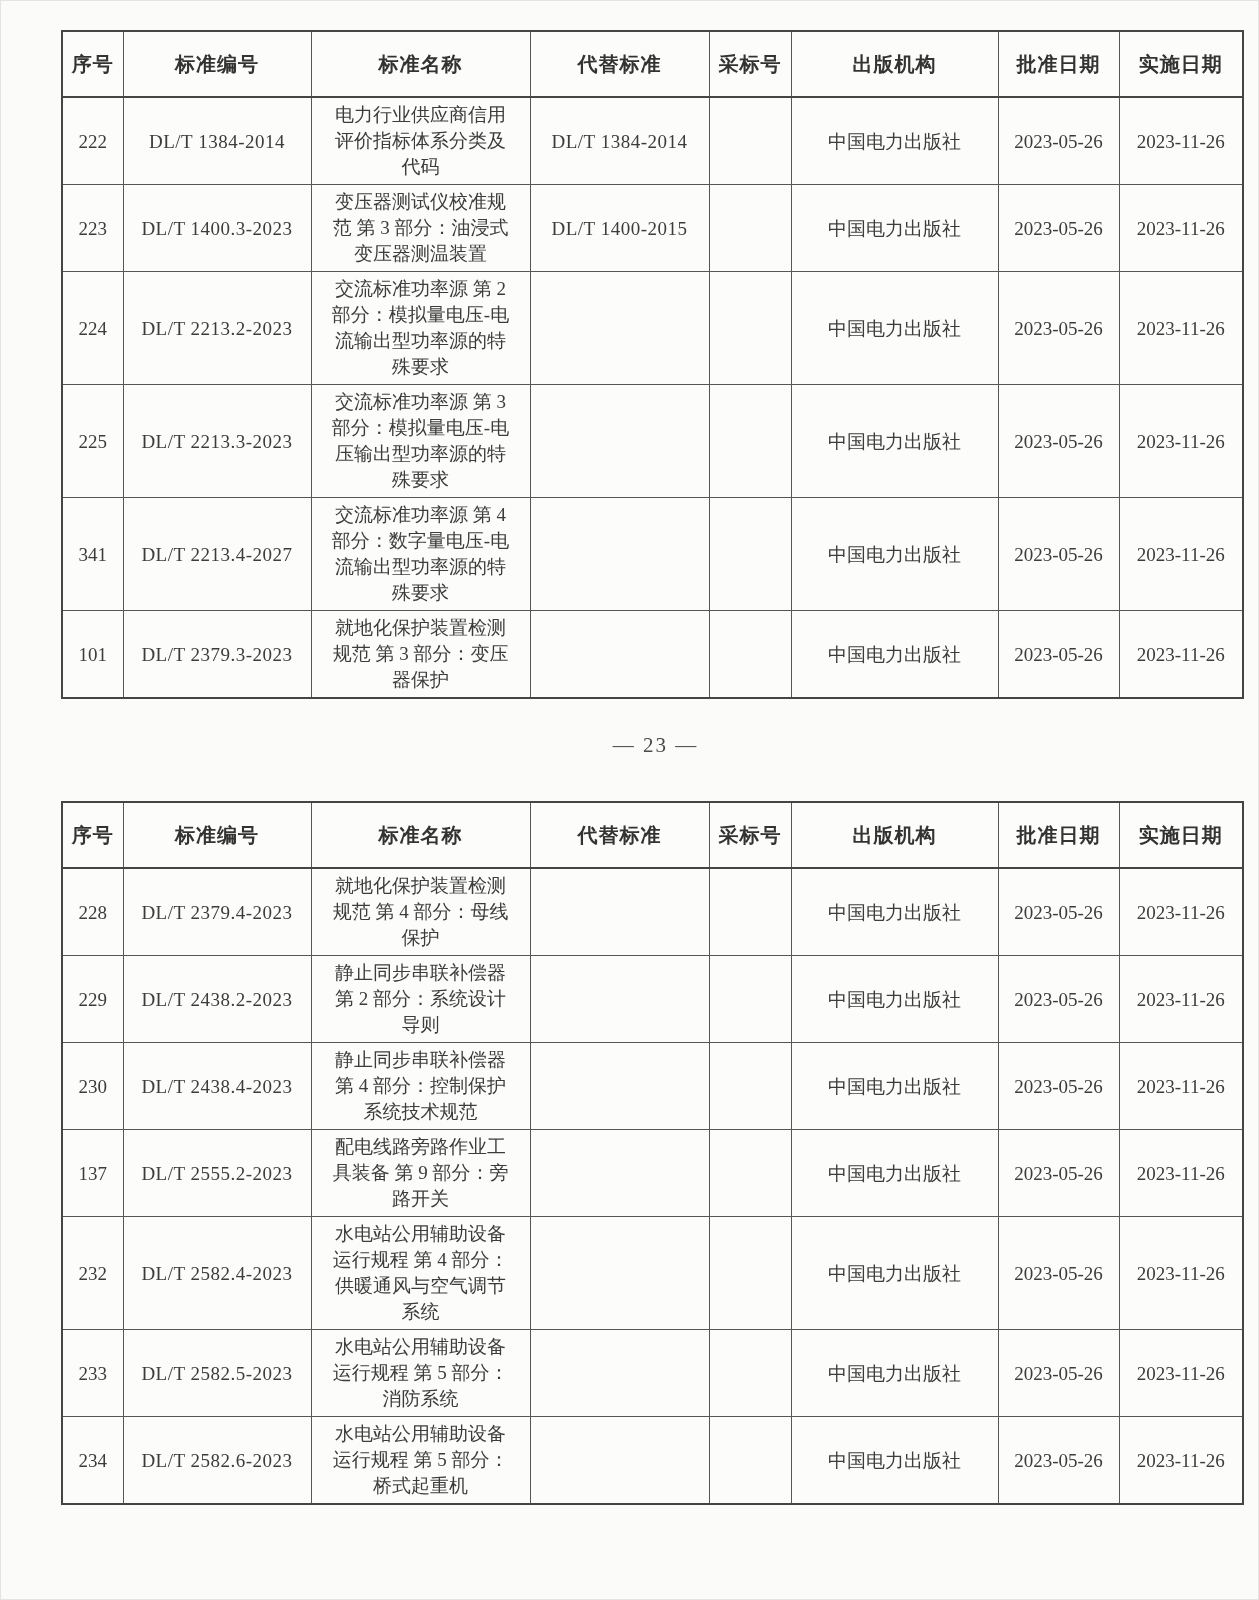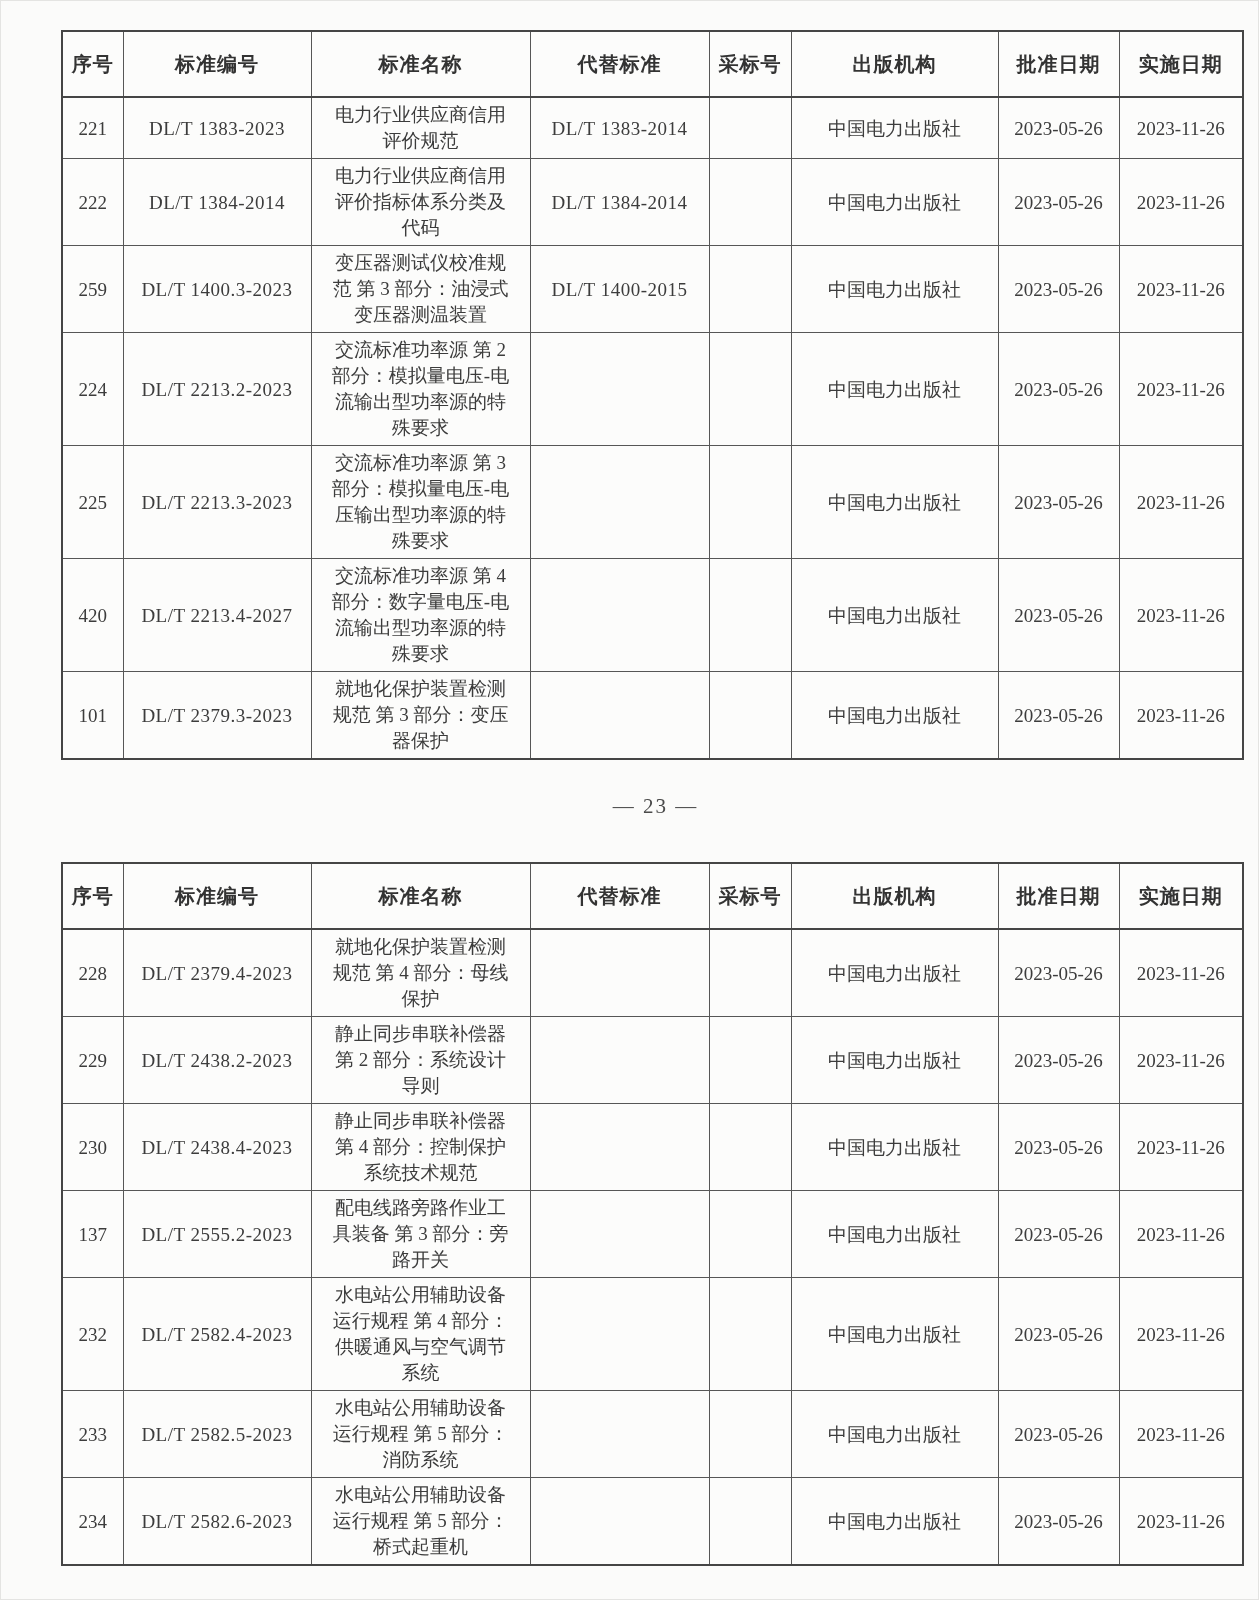--- a/index.html
+++ b/index.html
@@ -114,41 +114,31 @@
             <th>标准名称</th>
             <th>代替标准</th>
             <th>采标号</th>
             <th>出版机构</th>
             <th>批准日期</th>
             <th>实施日期</th>
           </tr>
         </thead>
         <tbody>
           <tr>
-            <td class="cell-index">221</td>
-            <td class="cell-standard-number">DL/T 1383-2023</td>
-            <td class="cell-standard-name">电力行业供应商信用评价规范</td>
-            <td class="cell-replaced-standard">DL/T 1383-2014</td>
-            <td class="cell-adoption-number"></td>
-            <td class="cell-publisher">中国电力出版社</td>
-            <td class="cell-approval-date">2023-05-26</td>
-            <td class="cell-implementation-date">2023-11-26</td>
-          </tr>
-          <tr>
             <td class="cell-index">222</td>
             <td class="cell-standard-number">DL/T 1384-2014</td>
             <td class="cell-standard-name">电力行业供应商信用评价指标体系分类及代码</td>
             <td class="cell-replaced-standard">DL/T 1384-2014</td>
             <td class="cell-adoption-number"></td>
             <td class="cell-publisher">中国电力出版社</td>
             <td class="cell-approval-date">2023-05-26</td>
             <td class="cell-implementation-date">2023-11-26</td>
           </tr>
           <tr>
-            <td class="cell-index">259</td>
+            <td class="cell-index">223</td>
             <td class="cell-standard-number">DL/T 1400.3-2023</td>
             <td class="cell-standard-name">变压器测试仪校准规范 第 3 部分：油浸式变压器测温装置</td>
             <td class="cell-replaced-standard">DL/T 1400-2015</td>
             <td class="cell-adoption-number"></td>
             <td class="cell-publisher">中国电力出版社</td>
             <td class="cell-approval-date">2023-05-26</td>
             <td class="cell-implementation-date">2023-11-26</td>
           </tr>
           <tr>
             <td class="cell-index">224</td>
@@ -164,21 +154,21 @@
             <td class="cell-index">225</td>
             <td class="cell-standard-number">DL/T 2213.3-2023</td>
             <td class="cell-standard-name">交流标准功率源 第 3 部分：模拟量电压-电压输出型功率源的特殊要求</td>
             <td class="cell-replaced-standard"></td>
             <td class="cell-adoption-number"></td>
             <td class="cell-publisher">中国电力出版社</td>
             <td class="cell-approval-date">2023-05-26</td>
             <td class="cell-implementation-date">2023-11-26</td>
           </tr>
           <tr>
-            <td class="cell-index">420</td>
+            <td class="cell-index">341</td>
             <td class="cell-standard-number">DL/T 2213.4-2027</td>
             <td class="cell-standard-name">交流标准功率源 第 4 部分：数字量电压-电流输出型功率源的特殊要求</td>
             <td class="cell-replaced-standard"></td>
             <td class="cell-adoption-number"></td>
             <td class="cell-publisher">中国电力出版社</td>
             <td class="cell-approval-date">2023-05-26</td>
             <td class="cell-implementation-date">2023-11-26</td>
           </tr>
           <tr>
             <td class="cell-index">101</td>
@@ -246,21 +236,21 @@
             <td class="cell-standard-name">静止同步串联补偿器 第 4 部分：控制保护系统技术规范</td>
             <td class="cell-replaced-standard"></td>
             <td class="cell-adoption-number"></td>
             <td class="cell-publisher">中国电力出版社</td>
             <td class="cell-approval-date">2023-05-26</td>
             <td class="cell-implementation-date">2023-11-26</td>
           </tr>
           <tr>
             <td class="cell-index">137</td>
             <td class="cell-standard-number">DL/T 2555.2-2023</td>
-            <td class="cell-standard-name">配电线路旁路作业工具装备 第 3 部分：旁路开关</td>
+            <td class="cell-standard-name">配电线路旁路作业工具装备 第 9 部分：旁路开关</td>
             <td class="cell-replaced-standard"></td>
             <td class="cell-adoption-number"></td>
             <td class="cell-publisher">中国电力出版社</td>
             <td class="cell-approval-date">2023-05-26</td>
             <td class="cell-implementation-date">2023-11-26</td>
           </tr>
           <tr>
             <td class="cell-index">232</td>
             <td class="cell-standard-number">DL/T 2582.4-2023</td>
             <td class="cell-standard-name">水电站公用辅助设备运行规程 第 4 部分：供暖通风与空气调节系统</td>

